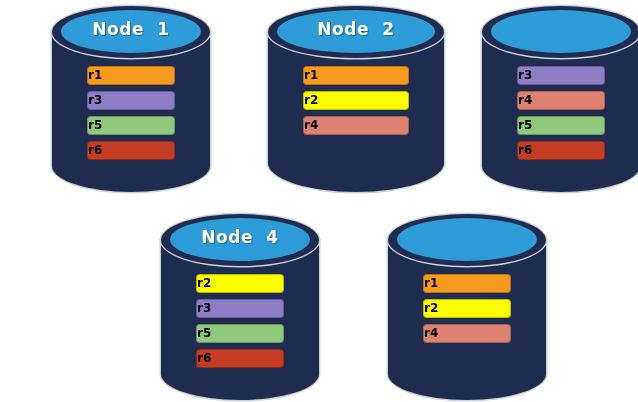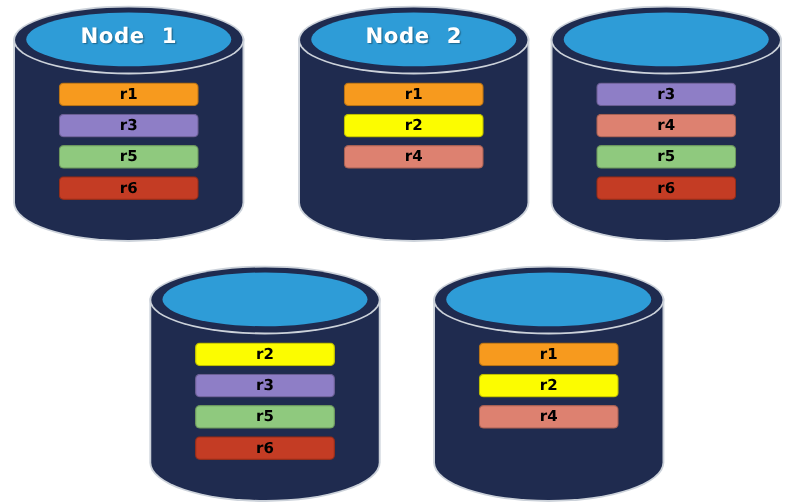--- a/index.html
+++ b/index.html
@@ -9,25 +9,26 @@
   }
   .canvas{
     position:relative;
     width:638px;
     height:402px;
     background:#ffffff;
     overflow:hidden;
   }
   .cylinder{
     position:absolute;
-    width:182px;
+    width:158px;
     height:186px;
+    margin-left:40px;
   }
   .pos-0{left:12px;top:6px;}
-  .pos-1{left:240px;top:6px;}
+  .pos-1{left:228px;top:6px;padding-left:18px;}
   .pos-2{left:442px;top:6px;}
   .pos-3{left:121px;top:214px;}
   .pos-4{left:348px;top:214px;}
   .cyl-body{
     position:absolute;
     left:0;right:0;
     top:26px;bottom:0;
     background:#1F2B4F;
     border-bottom-left-radius:91px 30px;
     border-bottom-right-radius:91px 30px;
@@ -65,21 +66,20 @@
   .bars{
     position:absolute;
     left:35px;right:35px;top:60px;
     z-index:4;
   }
   .bar{
     height:17px;
     margin-bottom:6px;
     border-radius:4px;
     border:1px solid rgba(0,0,0,0.25);
-    text-align:center;
     font-size:12px;
     font-weight:bold;
     color:#000000;
     line-height:16px;
   }
 </style>
 </head>
 <body>
 
 <div class="canvas">
@@ -119,20 +119,21 @@
         <div class="bar" style="background: rgb(221, 129, 112);">r4</div>
         <div class="bar" style="background: rgb(143, 201, 126);">r5</div>
         <div class="bar" style="background: rgb(196, 60, 36);">r6</div>
       </div>
   </div>
     <div class="cylinder pos-3">
     <div class="cyl-body"></div>
     <div class="cyl-top">
       <div class="cyl-top-face"></div>
     </div>
+    <div class="cyl-title">Node 4</div>
     <div class="bars">
         <div class="bar" style="background: rgb(252, 252, 0);">r2</div>
         <div class="bar" style="background: rgb(142, 126, 198);">r3</div>
         <div class="bar" style="background: rgb(143, 201, 126);">r5</div>
         <div class="bar" style="background: rgb(196, 60, 36);">r6</div>
       </div>
   </div>
     <div class="cylinder pos-4">
     <div class="cyl-body"></div>
     <div class="cyl-top">

